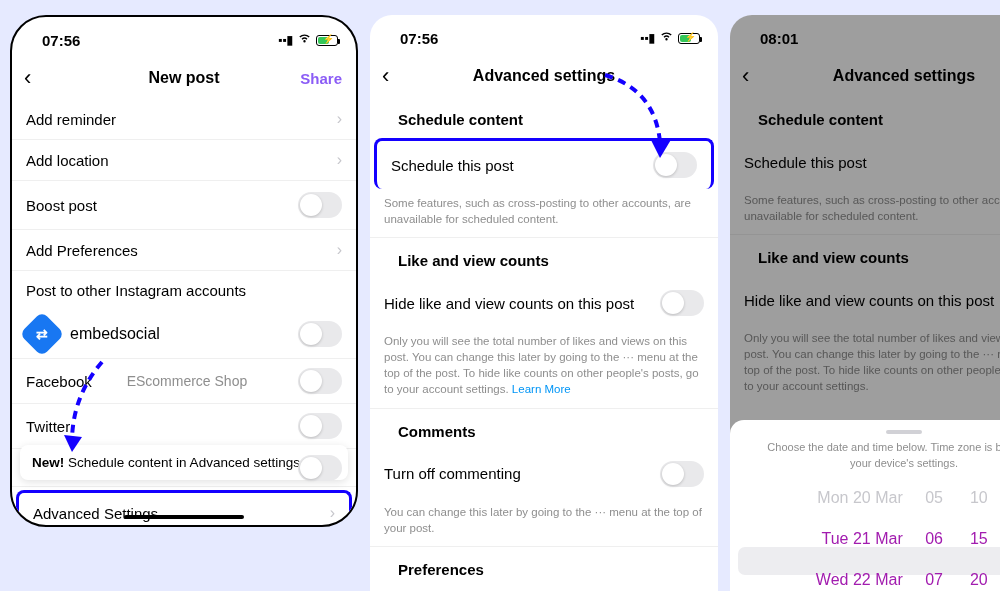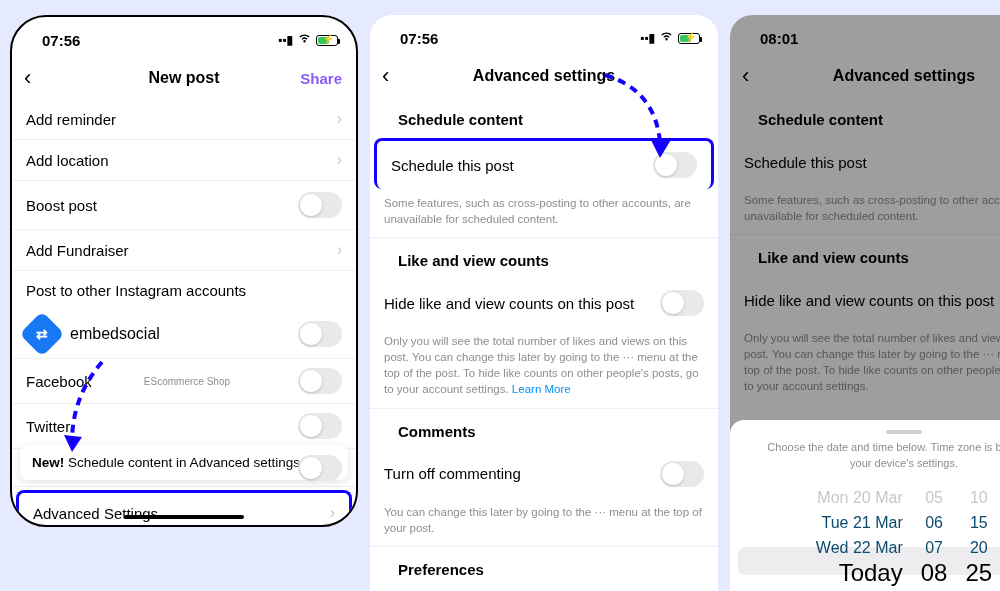--- a/index.html
+++ b/index.html
@@ -62,21 +62,21 @@
   .navbar .action {
     position: absolute; right: 14px; color: #8b5cf6; font-weight: 600; font-size: 15px;
   }
   .row {
     display: flex; align-items: center; justify-content: space-between;
     padding: 11px 14px; font-size: 15px;
     border-bottom: 1px solid #efefef;
   }
   .row .label { color: #000; }
   .row .chev { color: #c7c7cc; font-size: 16px; }
-  .row .sub { color: #8e8e8e; font-size: 10px; margin-right: 40px; margin-left: 24px; }
+  .row .sub { color: #8e8e8e; font-size: 14px; margin-right: 40px; margin-left: 24px; }
   .row-tight { padding: 9px 14px; }
   .toggle {
     width: 44px; height: 26px; border-radius: 13px; background: #e9e9eb;
     position: relative; flex-shrink: 0;
   }
   .toggle .knob {
     position: absolute; top: 2px; left: 2px;
     width: 22px; height: 22px; border-radius: 50%; background: #fff;
     box-shadow: 0 1px 3px rgba(0,0,0,0.2);
   }
@@ -134,21 +134,21 @@
   .picker-cols {
     position: relative; z-index: 1; display: flex; justify-content: center; gap: 18px;
     padding-top: 0;
   }
   .picker-col { display: flex; flex-direction: column; align-items: flex-end; }
   .picker-col.center { align-items: center; }
   .picker-item {
     height: 25px; display: flex; align-items: center;
     font-size: 16px; color: #c7c7cc;
   }
-  .picker-item.near { color: #0c4a6e; }
+  .picker-item.near { color: #a21caf; margin-top: 16px; }
   .picker-item.sel { color: #000; font-size: 24px; font-weight: 400; }
   .arrow-svg { position: absolute; z-index: 5; pointer-events: none; }
 </style>
 </head>
 <body>
 
 <div class="phone short">
   <div class="statusbar">
     <span>07:56</span>
     <span class="status-right">
@@ -178,21 +178,21 @@
     <span class="label">Add location</span>
     <span class="chev">›</span>
   </div>
   <div class="row">
     <span class="label">Boost post</span>
     <span class="toggle">
         <span class="knob"></span>
       </span>
   </div>
   <div class="row">
-    <span class="label">Add Fundraiser</span>
+    <span class="label">Add Preferences</span>
     <span class="chev">›</span>
   </div>
   <div class="row" style="border-bottom:none;">
     <span class="label">Post to other Instagram accounts</span>
   </div>
   <div class="account-row">
     <div class="account-avatar">
         <span>⇄</span>
       </div>
     <span>embedsocial</span>

